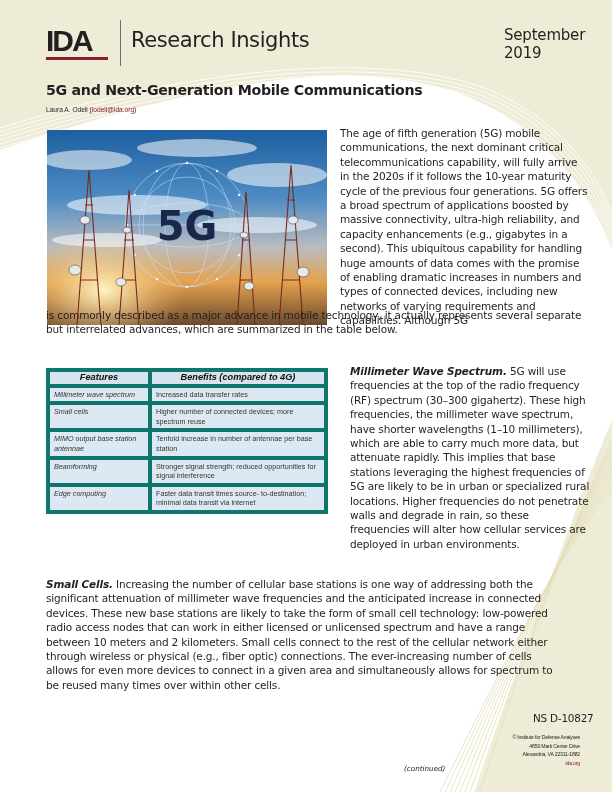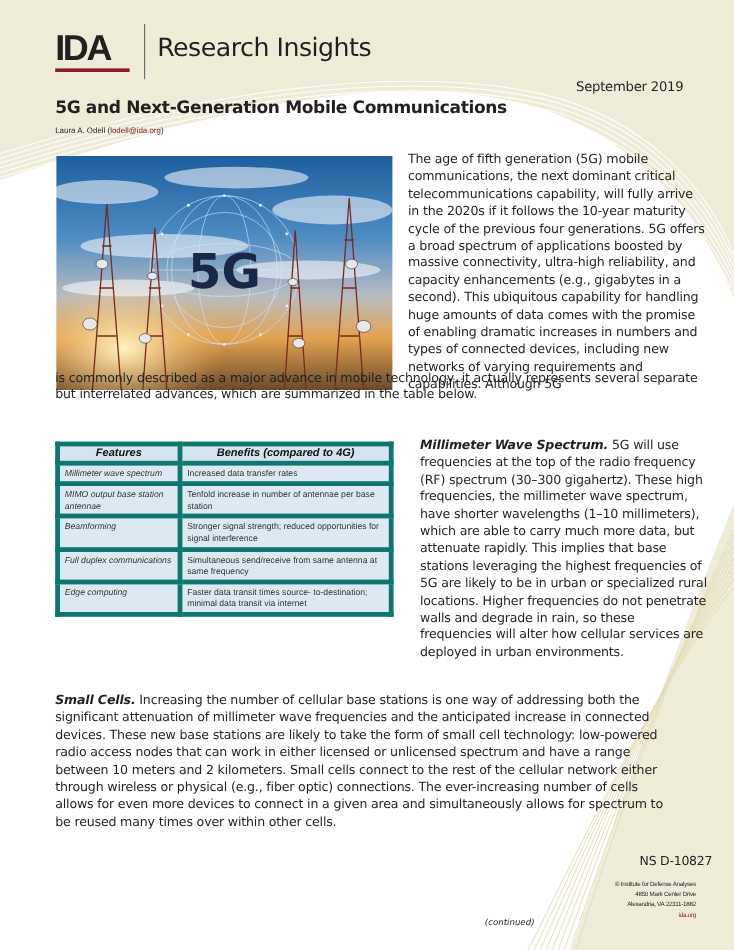--- a/index.html
+++ b/index.html
@@ -9,21 +9,21 @@
   .bg-svg { position: absolute; left: 0; top: 0; width: 612px; height: 792px; z-index: 0; }
 
   .page { position: absolute; left: 0; top: 0; width: 612px; height: 792px; z-index: 1; }
 
   
   .logo { position: absolute; left: 46px; top: 28px; width: 64px; height: 32px; text-align: center; }
   .logo-text { position: absolute; left: 0; top: -2px; font-family: "Liberation Sans", sans-serif; font-weight: bold; font-size: 30px; letter-spacing: -2px; color: #231f20; line-height: 30px; }
   .logo-bar { position: absolute; left: 0; top: 29px; width: 62px; height: 3px; background: #8b1c2c; }
   .logo-divider { position: absolute; left: 120px; top: 20px; width: 1px; height: 46px; background: #6d6e71; }
   .brand-title { position: absolute; left: 131px; top: 28px; font-family: "DejaVu Sans", sans-serif; font-size: 21px; color: #231f20; letter-spacing: -0.4px; }
-  .date { position: absolute; left: 480px; top: 26px; font-size: 11px; color: #231f20; letter-spacing: -0.2px; margin-top: 40px; }
+  .date { position: absolute; left: 504px; top: 26px; font-size: 15px; color: #231f20; letter-spacing: -0.2px; }
 
   .doc-title { position: absolute; left: 46px; top: 82px; font-size: 14.2px; font-weight: bold; color: #231f20; letter-spacing: -0.3px; }
   .author { position: absolute; left: 46px; top: 106px; font-size: 6.6px; color: #231f20; font-family: "Liberation Sans", sans-serif; }
   .author-email { color: #8b1c2c; }
 
   
   .hero { position: absolute; left: 46px; top: 130px; width: 282px; height: 195px; overflow: hidden; }
   .hero svg { width: 100%; height: 100%; display: block; }
 
   
@@ -183,30 +183,30 @@
         <th>Features</th>
         <th>Benefits (compared to 4G)</th>
       </tr>
     </thead>
     <tbody>
       <tr>
         <td class="feature">Millimeter wave spectrum</td>
         <td>Increased data transfer rates</td>
       </tr>
       <tr>
+        <td class="feature">Small cells</td>
+        <td>Higher number of connected devices; more spectrum reuse</td>
+      </tr>
+      <tr>
         <td class="feature">MIMO output base station antennae</td>
         <td>Tenfold increase in number of antennae per base station</td>
       </tr>
       <tr>
         <td class="feature">Beamforming</td>
         <td>Stronger signal strength; reduced opportunities for signal interference</td>
-      </tr>
-      <tr>
-        <td class="feature">Full duplex communications</td>
-        <td>Simultaneous send/receive from same antenna at same frequency</td>
       </tr>
       <tr>
         <td class="feature">Edge computing</td>
         <td>Faster data transit times  source- to-destination; minimal data transit via  internet</td>
       </tr>
     </tbody>
   </table>
 
   <p class="body-text mmw">
     <span class="bi">Millimeter Wave Spectrum.</span><span> 5G will use frequencies at the top of the radio frequency (RF) spectrum (30–300 gigahertz). These high frequencies, the millimeter wave spectrum, have shorter wavelengths (1–10 millimeters), which are able to carry much more data, but attenuate rapidly. This implies that base stations leveraging the highest frequencies of 5G are likely to be in urban or specialized rural locations. Higher frequencies do not penetrate walls and degrade in rain, so these frequencies will alter how cellular services are deployed in urban environments.</span>

